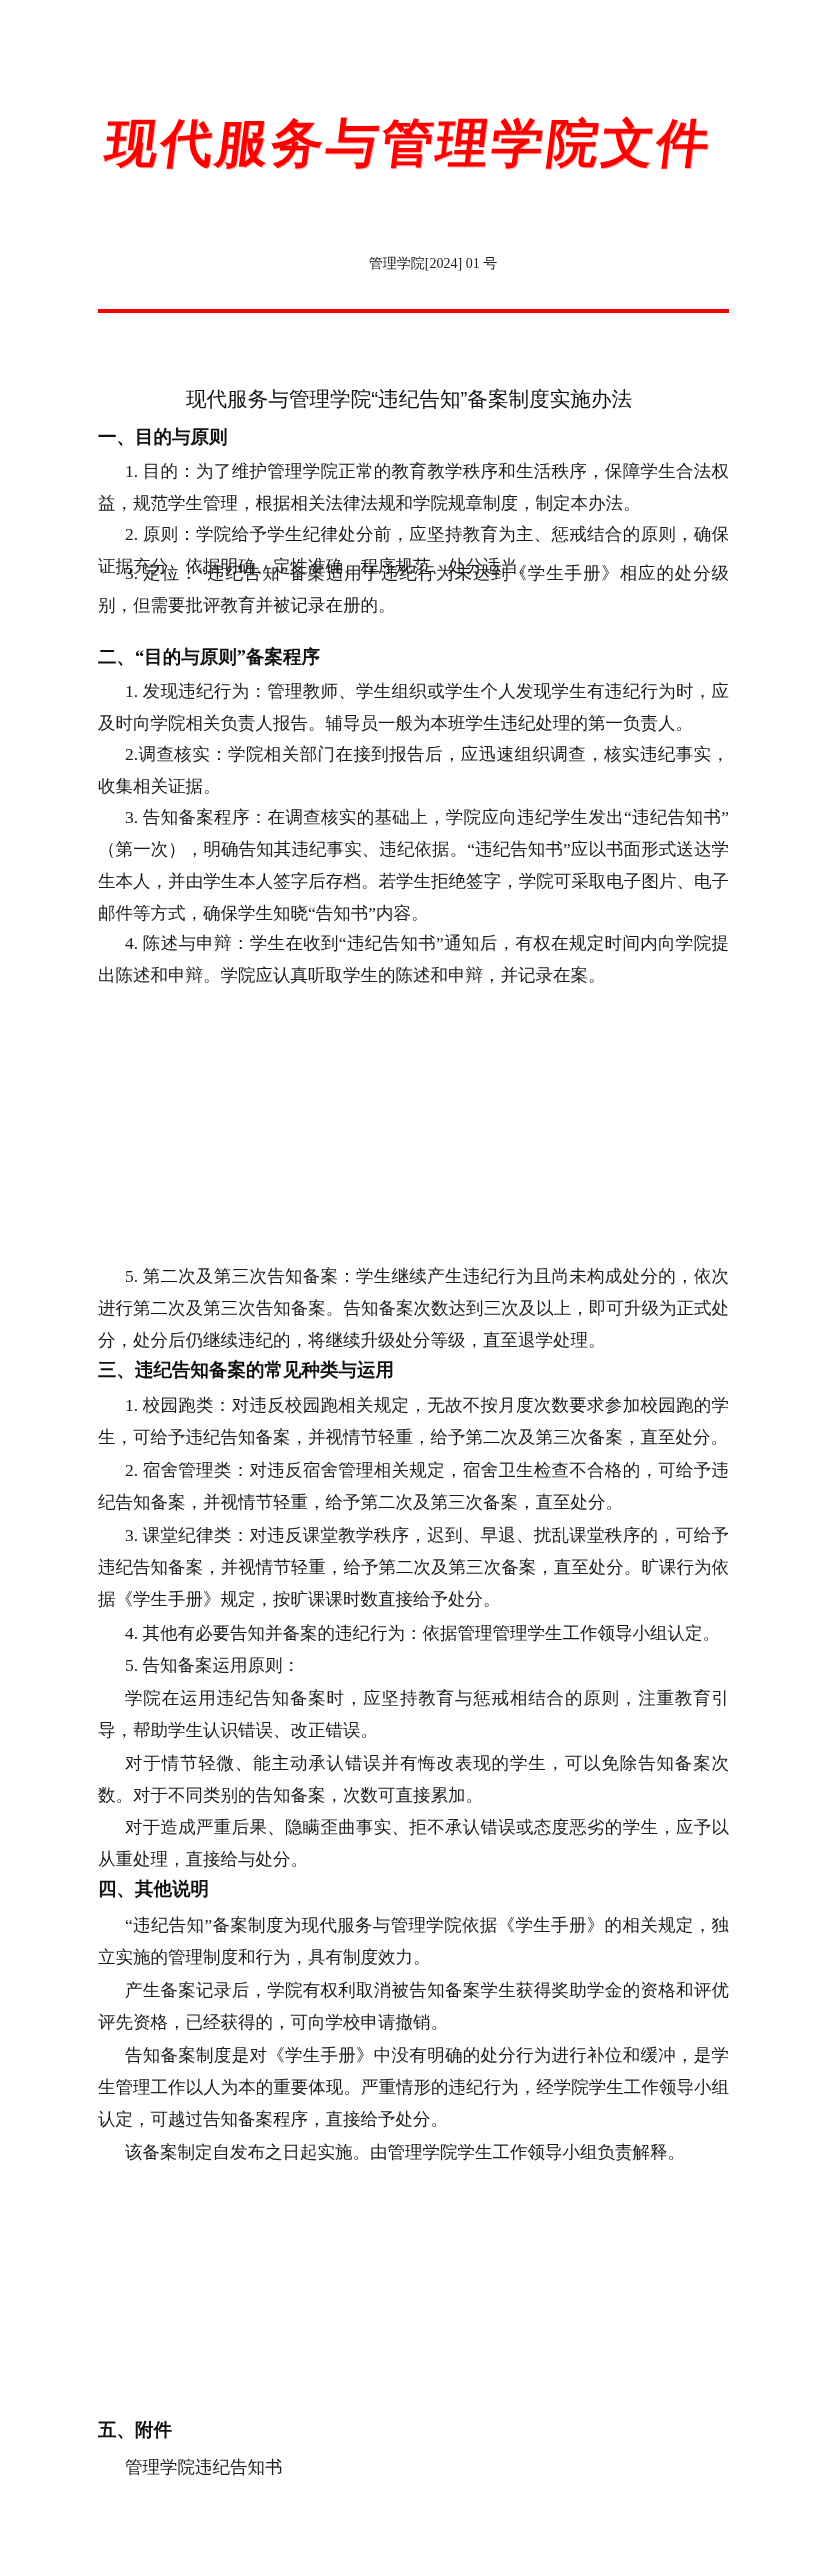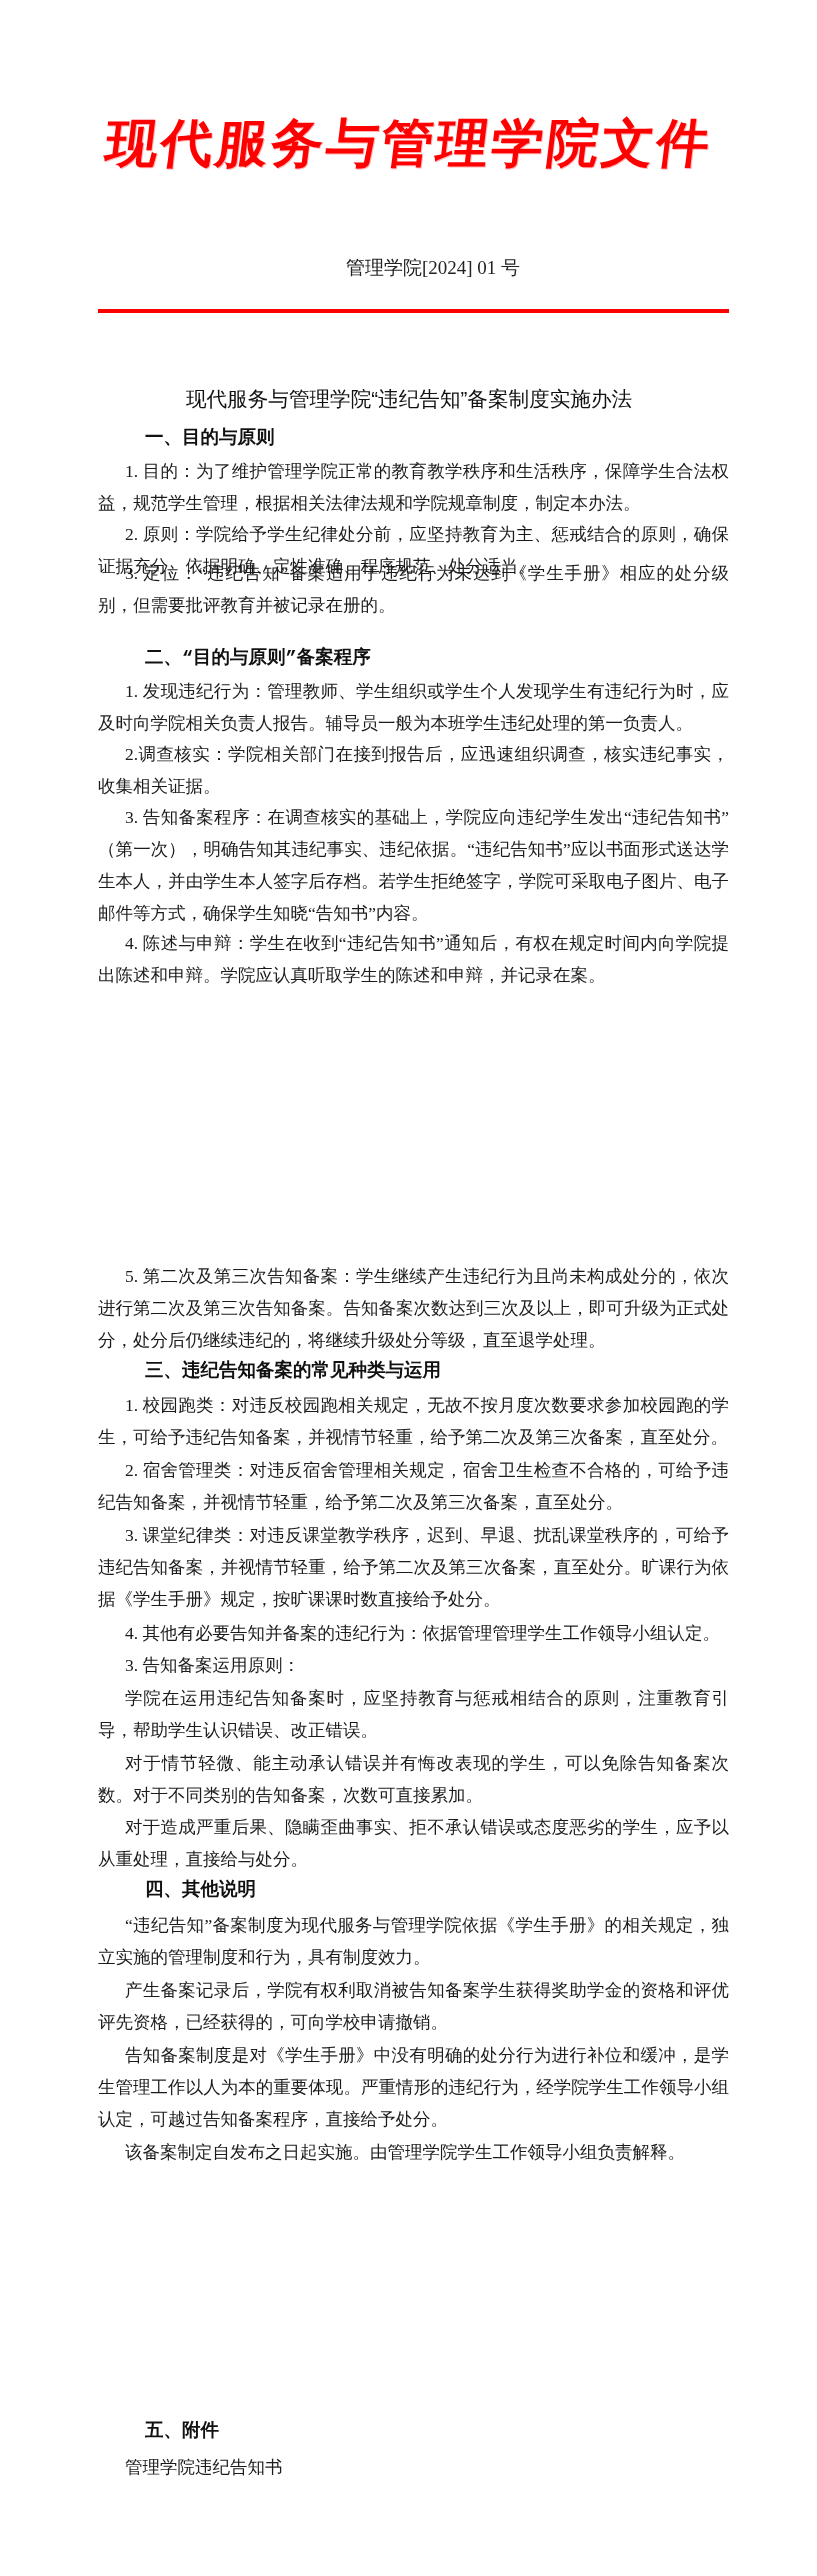--- a/index.html
+++ b/index.html
@@ -25,21 +25,21 @@
     color: #fe0000;
     transform: skewX(-7deg);
     text-shadow: 1px 0.5px 0 rgba(255, 90, 90, 0.45);
     white-space: nowrap;
   }
   .docnum {
     position: absolute;
     left: 0; right: 0;
     top: 255px;
     text-align: center;
-    font-size: 19px;
+    font-size: 14px;
     color: #222222;
     padding-left: 48px;
   }
   .redline {
     position: absolute;
     left: 98px;
     top: 309px;
     width: 631px;
     height: 3.6px;
     background: #fe0000;
@@ -52,26 +52,25 @@
     font-family: "Liberation Sans", "DejaVu Sans", sans-serif;
     font-weight: normal;
     font-size: 20.6px;
     color: #111111;
     white-space: nowrap;
   }
   .h {
     position: absolute;
     left: 98px;
     width: 631px;
-    font-family: Liberation Mono, monospace;
+    font-family: Liberation Serif, serif;
     font-weight: bold;
     font-size: 18.5px;
     color: #111111;
     white-space: nowrap;
-    margin-left: 47px;
   }
   .p {
     position: absolute;
     left: 98px;
     width: 631px;
     font-size: 17.5px;
     line-height: 32px;
     text-align: justify;
     text-indent: 27px;
     color: #1b1b1b;
@@ -101,21 +100,21 @@
   <div class="p" style="top:801px">3. 告知备案程序：在调查核实的基础上，学院应向违纪学生发出“违纪告知书”（第一次），明确告知其违纪事实、违纪依据。“违纪告知书”应以书面形式送达学生本人，并由学生本人签字后存档。若学生拒绝签字，学院可采取电子图片、电子邮件等方式，确保学生知晓“告知书”内容。</div>
   <div class="p" style="top:927px">4. 陈述与申辩：学生在收到“违纪告知书”通知后，有权在规定时间内向学院提出陈述和申辩。学院应认真听取学生的陈述和申辩，并记录在案。</div>
 
   <div class="p" style="top:1260px">5. 第二次及第三次告知备案：学生继续产生违纪行为且尚未构成处分的，依次进行第二次及第三次告知备案。告知备案次数达到三次及以上，即可升级为正式处分，处分后仍继续违纪的，将继续升级处分等级，直至退学处理。</div>
 
   <div class="h" style="top:1357px">三、违纪告知备案的常见种类与运用</div>
   <div class="p" style="top:1389px">1. 校园跑类：对违反校园跑相关规定，无故不按月度次数要求参加校园跑的学生，可给予违纪告知备案，并视情节轻重，给予第二次及第三次备案，直至处分。</div>
   <div class="p" style="top:1454px">2. 宿舍管理类：对违反宿舍管理相关规定，宿舍卫生检查不合格的，可给予违纪告知备案，并视情节轻重，给予第二次及第三次备案，直至处分。</div>
   <div class="p" style="top:1519px">3. 课堂纪律类：对违反课堂教学秩序，迟到、早退、扰乱课堂秩序的，可给予违纪告知备案，并视情节轻重，给予第二次及第三次备案，直至处分。旷课行为依据《学生手册》规定，按旷课课时数直接给予处分。</div>
   <div class="p" style="top:1617px">4. 其他有必要告知并备案的违纪行为：依据管理管理学生工作领导小组认定。</div>
-  <div class="p" style="top:1649px">3. 告知备案运用原则：</div>
+  <div class="p" style="top:1649px">5. 告知备案运用原则：</div>
   <div class="p" style="top:1682px">学院在运用违纪告知备案时，应坚持教育与惩戒相结合的原则，注重教育引导，帮助学生认识错误、改正错误。</div>
   <div class="p" style="top:1811px">对于造成严重后果、隐瞒歪曲事实、拒不承认错误或态度恶劣的学生，应予以从重处理，直接给与处分。</div>
   <div class="p" style="top:1747px">对于情节轻微、能主动承认错误并有悔改表现的学生，可以免除告知备案次数。对于不同类别的告知备案，次数可直接累加。</div>
 
   <div class="h" style="top:1876px">四、其他说明</div>
   <div class="p" style="top:1909px">“违纪告知”备案制度为现代服务与管理学院依据《学生手册》的相关规定，独立实施的管理制度和行为，具有制度效力。</div>
   <div class="p" style="top:1974px">产生备案记录后，学院有权利取消被告知备案学生获得奖助学金的资格和评优评先资格，已经获得的，可向学校申请撤销。</div>
   <div class="p" style="top:2039px">告知备案制度是对《学生手册》中没有明确的处分行为进行补位和缓冲，是学生管理工作以人为本的重要体现。严重情形的违纪行为，经学院学生工作领导小组认定，可越过告知备案程序，直接给予处分。</div>
   <div class="p" style="top:2136px">该备案制定自发布之日起实施。由管理学院学生工作领导小组负责解释。</div>
 

